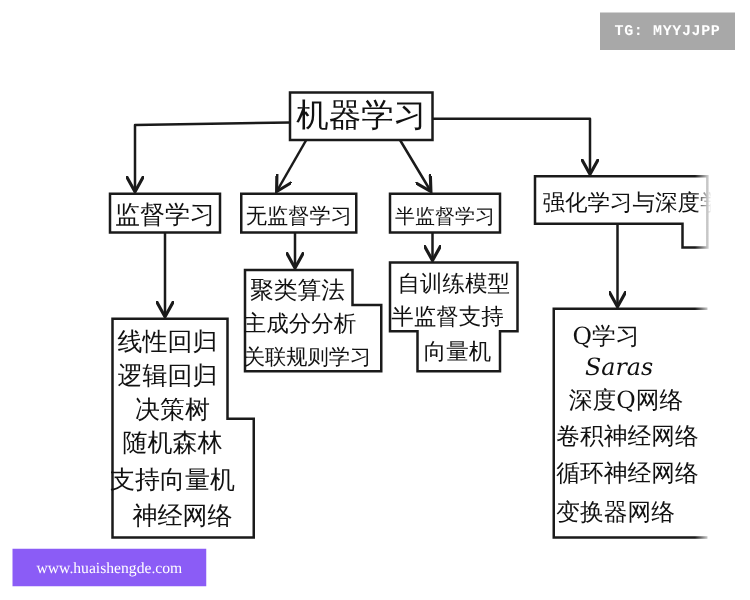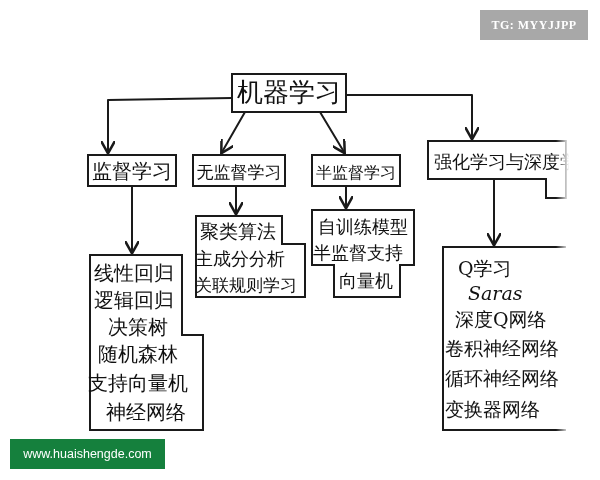--- a/index.html
+++ b/index.html
@@ -13,27 +13,27 @@
     stroke: #1a1a1a; stroke-width: 2; fill: none; stroke-linecap: round; stroke-linejoin: round;
   }
   .box { fill: #ffffff; stroke: #1a1a1a; stroke-width: 2; }
   .hand {
     font-family: "DejaVu Serif", serif;
     fill: #111111;
   }
   .tg-badge {
     position: absolute; left: 480px; top: 10px; width: 108px; height: 30px;
     background: #a8a8a8; color: #ffffff;
-    font-family: Liberation Serif, serif; font-size: 12px; font-weight: bold;
+    font-family: Liberation Mono, monospace; font-size: 12px; font-weight: bold;
     display: flex; align-items: center; justify-content: center; letter-spacing: 0.5px;
   }
   .site-badge {
     position: absolute; left: 10px; top: 439px; width: 155px; height: 30px;
-    background: #15803d; color: #ffffff;
-    font-family: Liberation Sans, sans-serif; font-size: 12.5px;
+    background: #8b5cf6; color: #ffffff;
+    font-family: Liberation Serif, serif; font-size: 12.5px;
     display: flex; align-items: center; justify-content: center;
   }
   .fade-right {
     position: absolute; left: 556px; top: 140px; width: 44px; height: 300px;
     background: linear-gradient(to right, rgba(255,255,255,0.0), #ffffff 30%);
   }
 </style>
 </head>
 <body>
 

